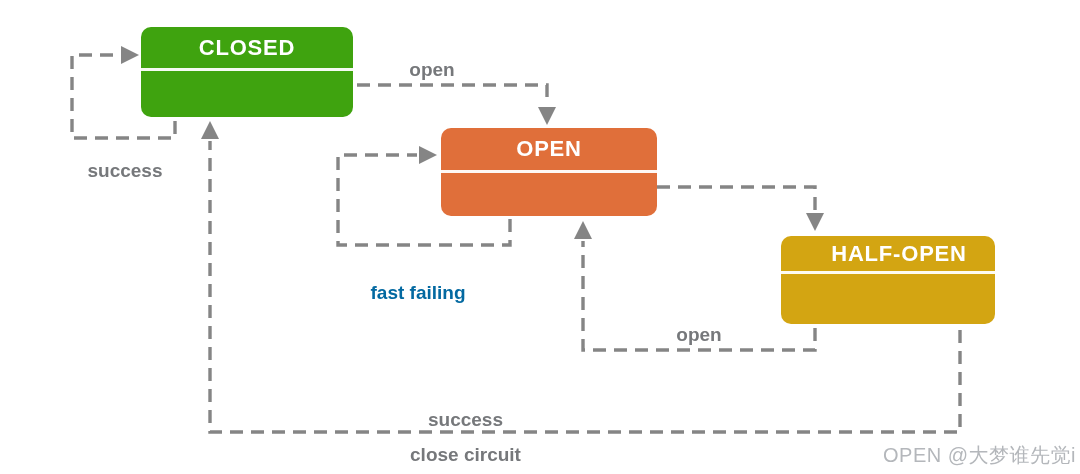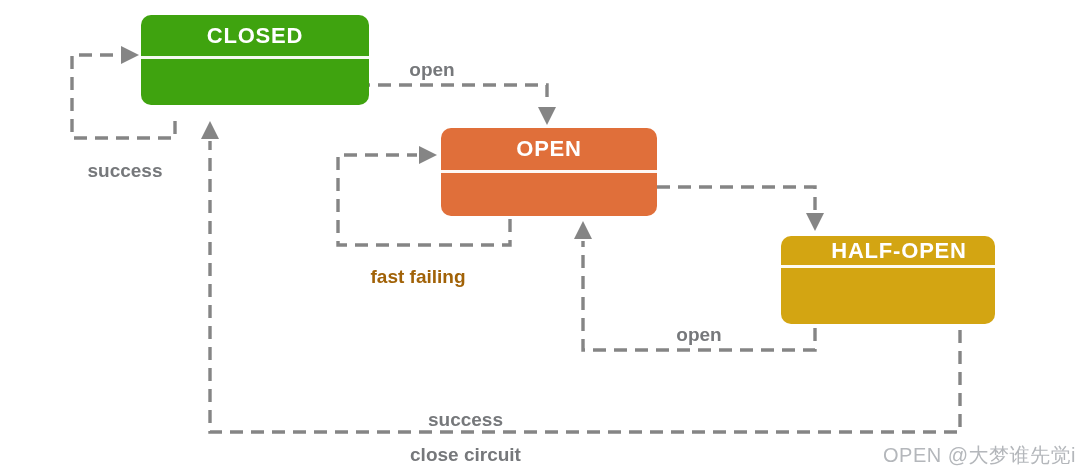--- a/index.html
+++ b/index.html
@@ -27,26 +27,26 @@
     color:#ffffff;
     overflow:hidden;
   }
   .state .title {
     display:flex; align-items:center; justify-content:center;
     font-weight:bold;
     font-size:22px;
     letter-spacing:0.8px;
     border-bottom:3px solid rgba(255,255,255,0.95);
   }
-  .state-closed   { left:141px; top:15px;  width:228px; height:90px; }
+  .state-closed   { left:141px; top:27px;  width:212px; height:90px; }
   .state-closed .title { height:44px; }
   .state-open     { left:441px; top:128px; width:216px; height:88px; }
   .state-open .title { height:45px; }
   .state-halfopen { left:781px; top:236px; width:214px; height:88px; }
-  .state-halfopen .title { height:32px;padding-left:22px; }
+  .state-halfopen .title { height:38px;padding-left:22px; }
   .edge-label {
     position:absolute;
     font-weight:bold;
     font-size:19px;
     text-align:center;
     line-height:27px;
   }
   .lbl-success-loop { left:40px;  top:157px; width:170px; }
   .lbl-open         { left:372px; top:56px;  width:120px; }
   .lbl-fast-failing { left:338px; top:263px; width:160px; }
@@ -115,21 +115,21 @@
   </div>
 
   <div class="edge-label lbl-success-loop" style="color: rgb(118, 120, 123);">
     <span>success</span>
   </div>
 
   <div class="edge-label lbl-open" style="color: rgb(118, 120, 123);">
     <span>open</span>
   </div>
 
-  <div class="edge-label lbl-fast-failing" style="color: #a16207;">
+  <div class="edge-label lbl-fast-failing" style="color: #0369a1; margin-top: 16px;">
     <span>fast failing</span>
   </div>
 
 
   <div class="edge-label lbl-fail" style="color: rgb(118, 120, 123);">
     <span>open</span>
   </div>
 
   <div class="edge-label lbl-close" style="color: rgb(118, 120, 123);">
     <span>success</span>

